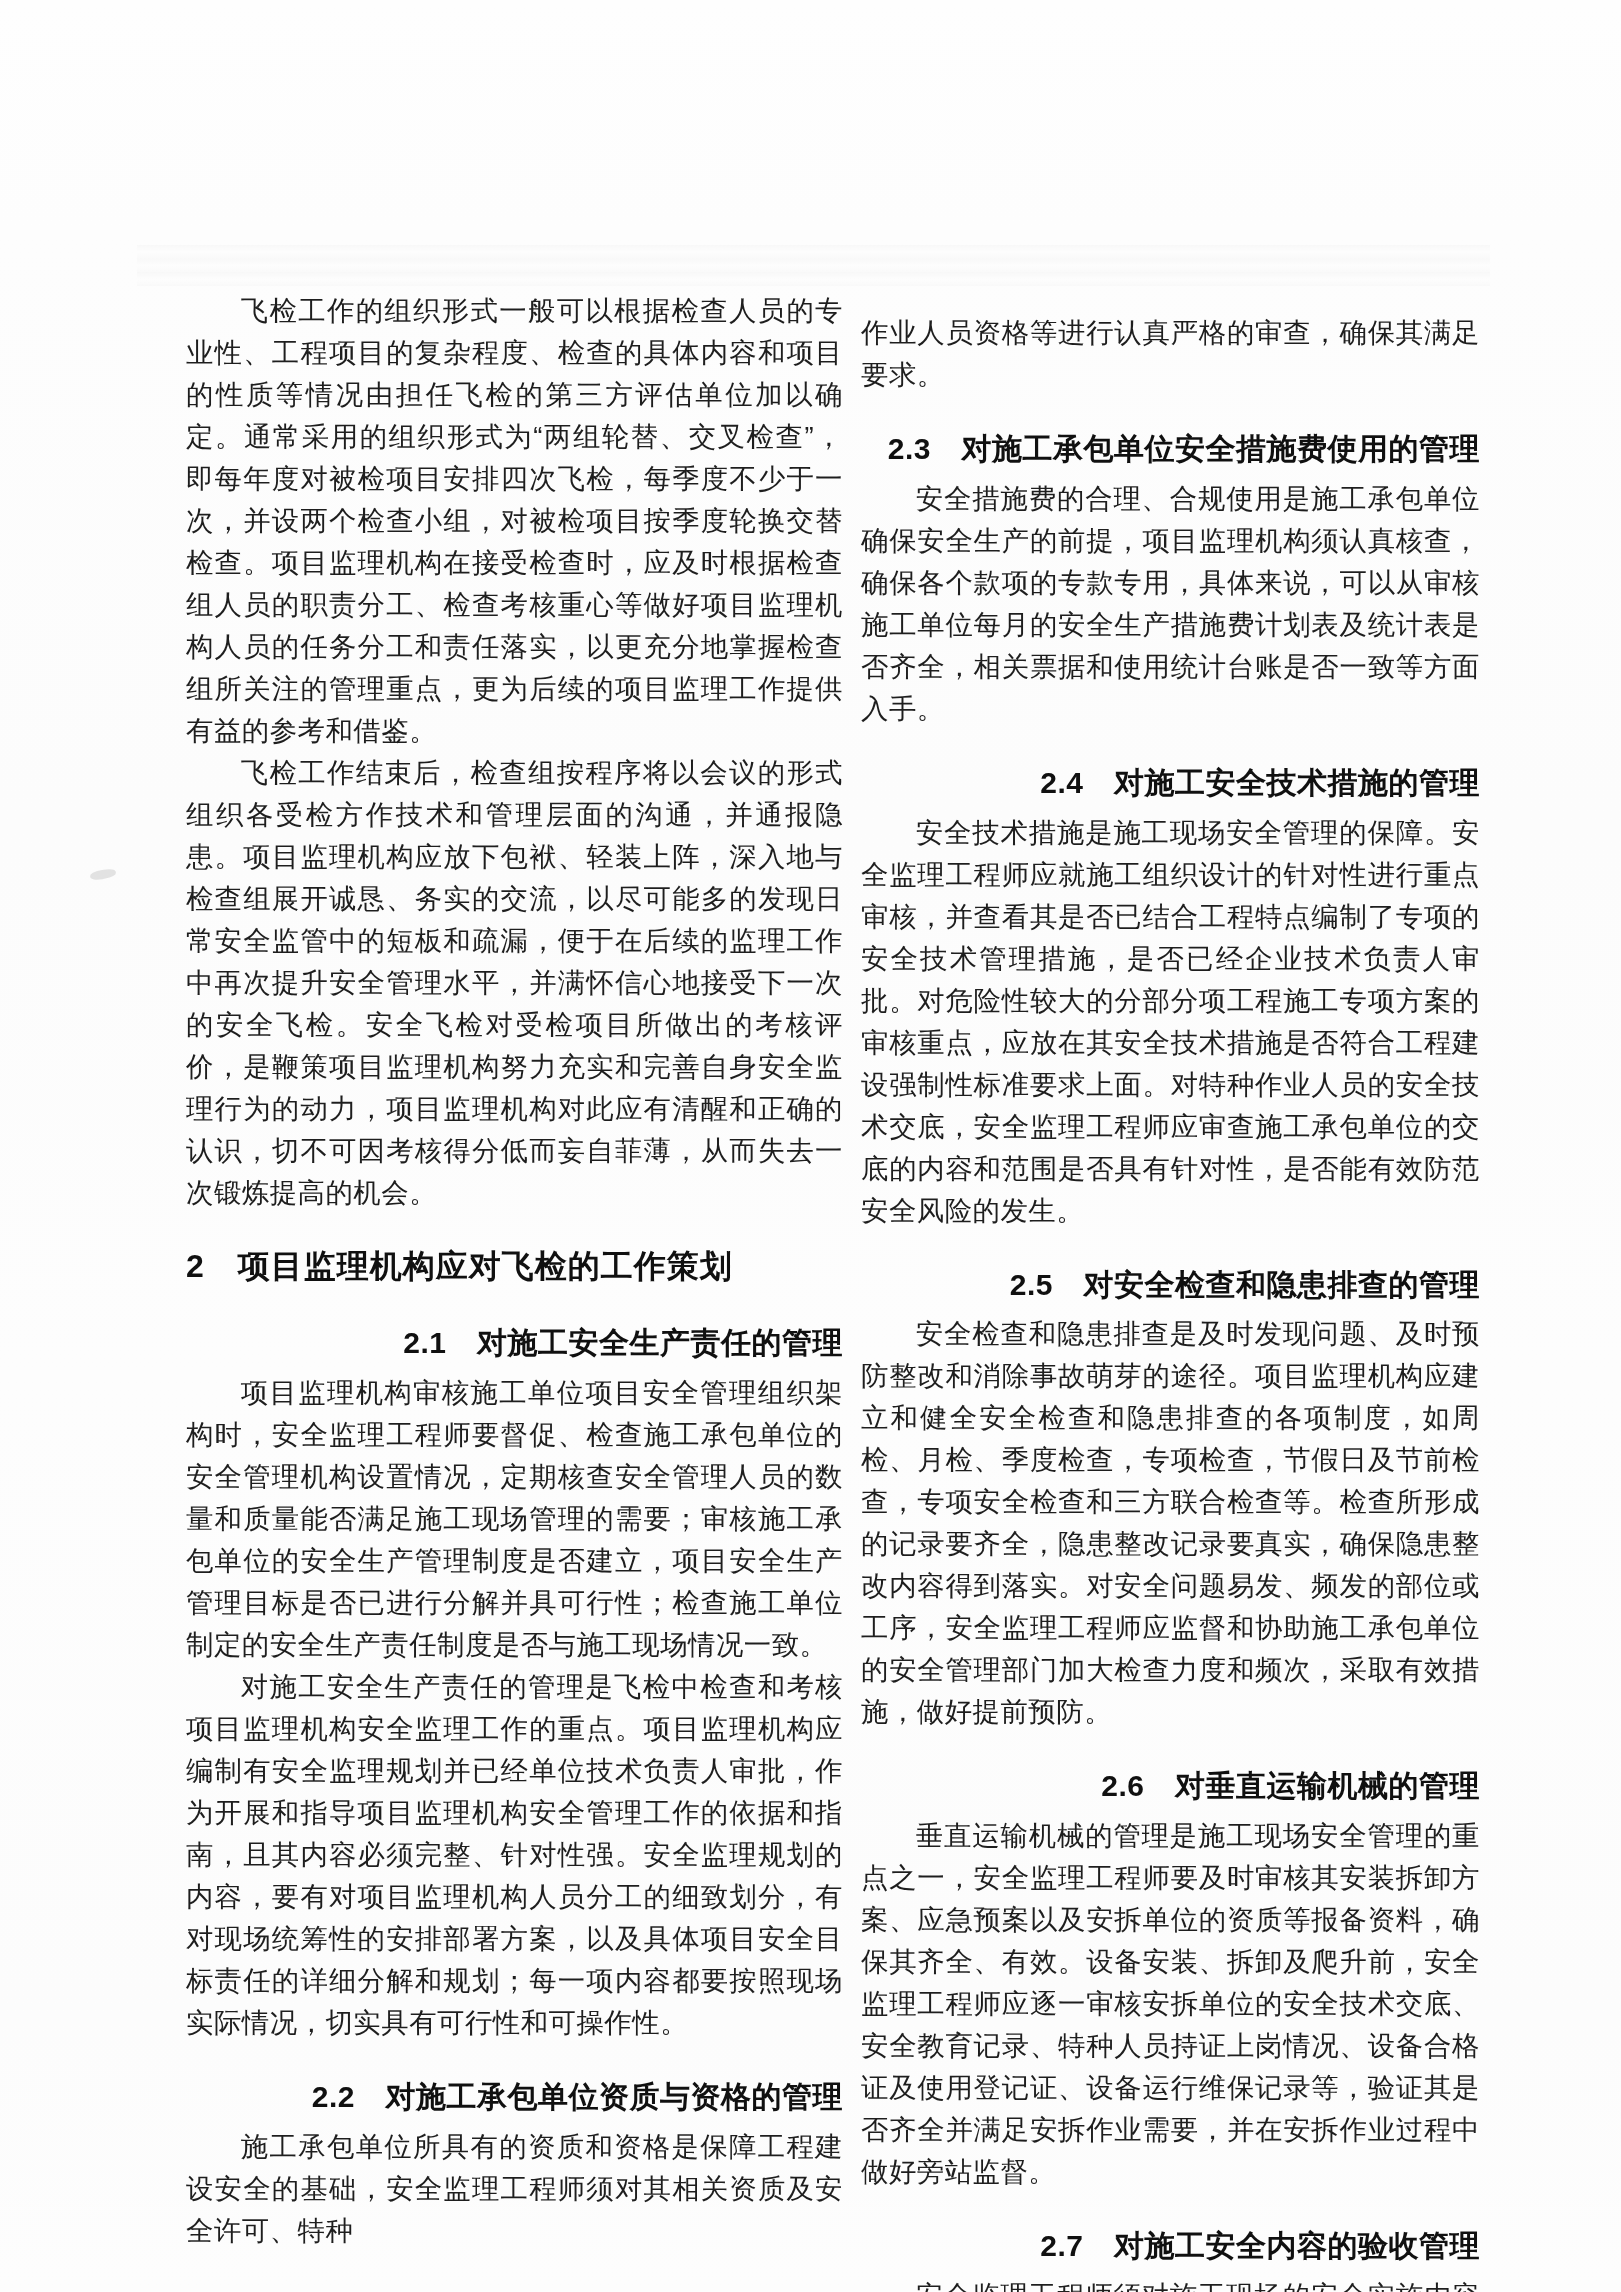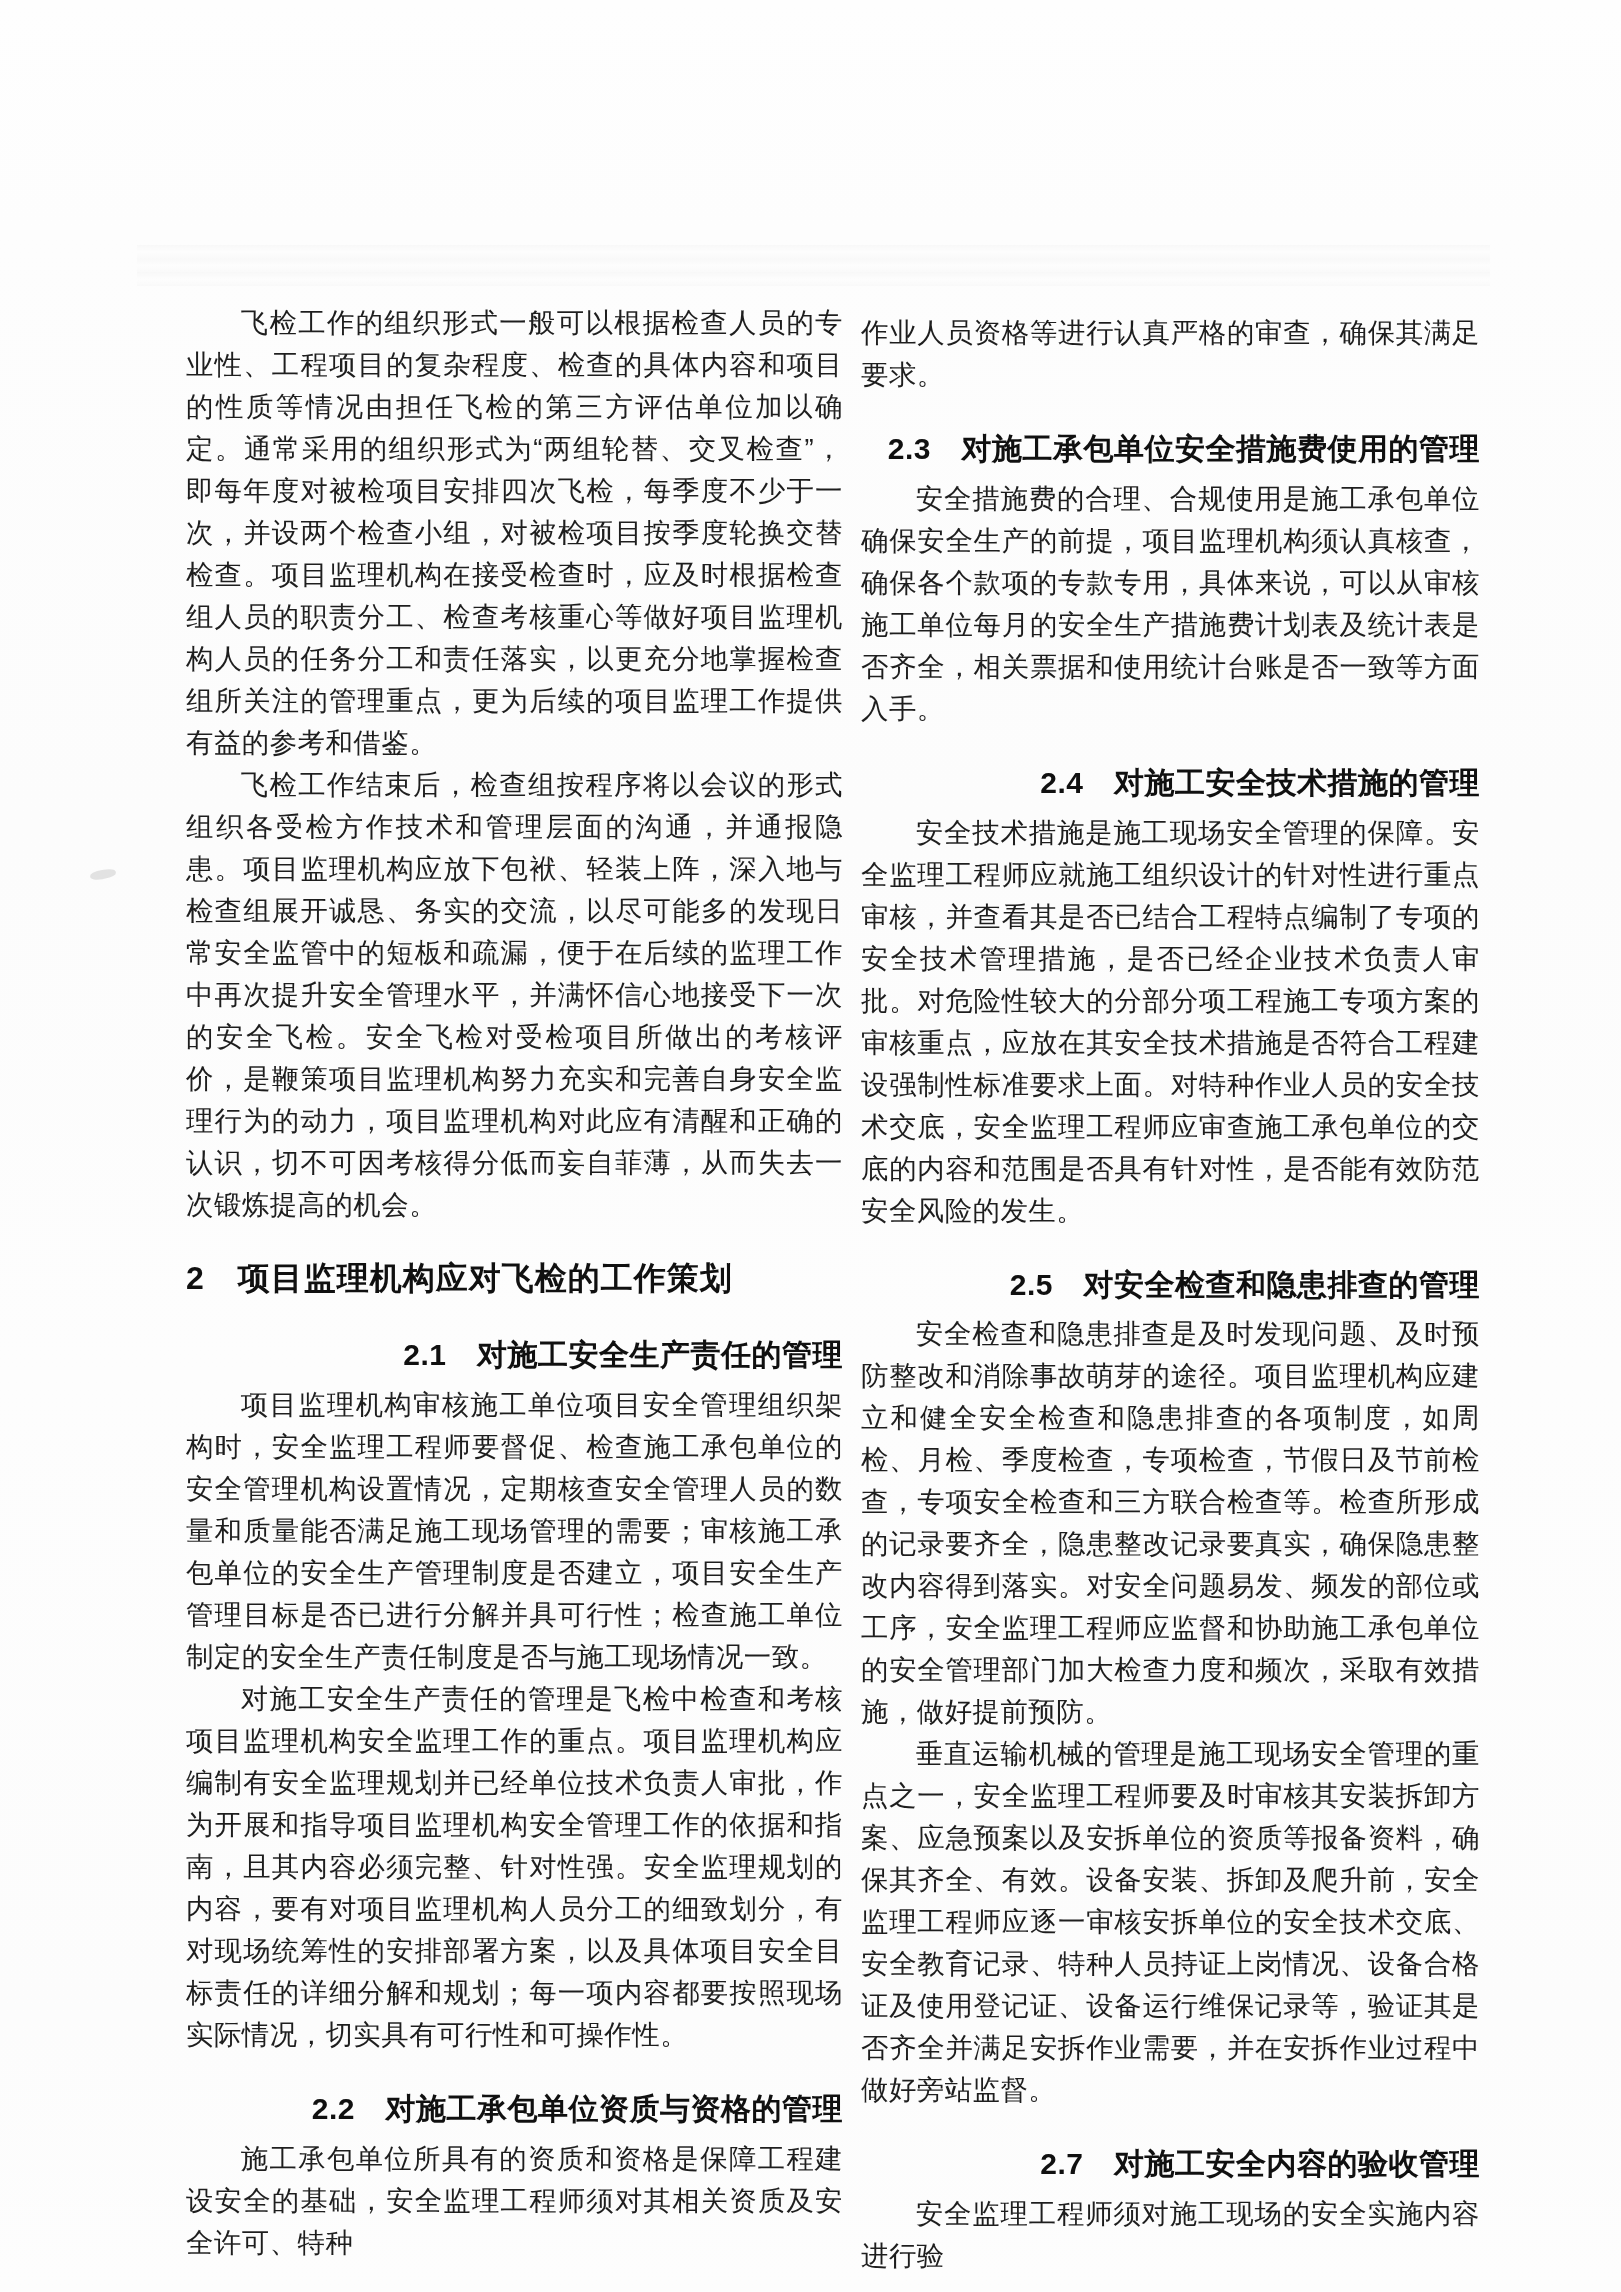--- a/index.html
+++ b/index.html
@@ -48,21 +48,21 @@
     height: 8.8px;
     background: #d9d9d9;
     border-radius: 45%;
     transform: rotate(-10deg);
     opacity: 0.75;
   }
   .col {
     position: absolute;
     color: #1d1d1d;
   }
-  .col-left  { left: 186px; top: 302px; width: 657px; }
+  .col-left  { left: 186px; top: 290px; width: 657px; }
   .col-right { left: 861px; top: 312px; width: 619px; }
 
   p.body {
     margin: 0;
     font-size: 27.4px;
     line-height: 42px;
     text-align: justify;
     color: #1e1e1e;
     letter-spacing: 0.5px;
   }
@@ -113,20 +113,21 @@
 
     <h2 class="section">2.3　对施工承包单位安全措施费使用的管理</h2>
     <p class="body indent">安全措施费的合理、合规使用是施工承包单位确保安全生产的前提，项目监理机构须认真核查，确保各个款项的专款专用，具体来说，可以从审核施工单位每月的安全生产措施费计划表及统计表是否齐全，相关票据和使用统计台账是否一致等方面入手。</p>
 
     <h2 class="section">2.4　对施工安全技术措施的管理</h2>
     <p class="body indent">安全技术措施是施工现场安全管理的保障。安全监理工程师应就施工组织设计的针对性进行重点审核，并查看其是否已结合工程特点编制了专项的安全技术管理措施，是否已经企业技术负责人审批。对危险性较大的分部分项工程施工专项方案的审核重点，应放在其安全技术措施是否符合工程建设强制性标准要求上面。对特种作业人员的安全技术交底，安全监理工程师应审查施工承包单位的交底的内容和范围是否具有针对性，是否能有效防范安全风险的发生。</p>
 
     <h2 class="section">2.5　对安全检查和隐患排查的管理</h2>
     <p class="body indent">安全检查和隐患排查是及时发现问题、及时预防整改和消除事故萌芽的途径。项目监理机构应建立和健全安全检查和隐患排查的各项制度，如周检、月检、季度检查，专项检查，节假日及节前检查，专项安全检查和三方联合检查等。检查所形成的记录要齐全，隐患整改记录要真实，确保隐患整改内容得到落实。对安全问题易发、频发的部位或工序，安全监理工程师应监督和协助施工承包单位的安全管理部门加大检查力度和频次，采取有效措施，做好提前预防。</p>
 
+    <h2 class="section">2.6　对垂直运输机械的管理</h2>
     <p class="body indent">垂直运输机械的管理是施工现场安全管理的重点之一，安全监理工程师要及时审核其安装拆卸方案、应急预案以及安拆单位的资质等报备资料，确保其齐全、有效。设备安装、拆卸及爬升前，安全监理工程师应逐一审核安拆单位的安全技术交底、安全教育记录、特种人员持证上岗情况、设备合格证及使用登记证、设备运行维保记录等，验证其是否齐全并满足安拆作业需要，并在安拆作业过程中做好旁站监督。</p>
 
     <h2 class="section">2.7　对施工安全内容的验收管理</h2>
     <p class="body indent">安全监理工程师须对施工现场的安全实施内容进行验</p>
   </div>
 
 </div>
 
 
 </body></html>

